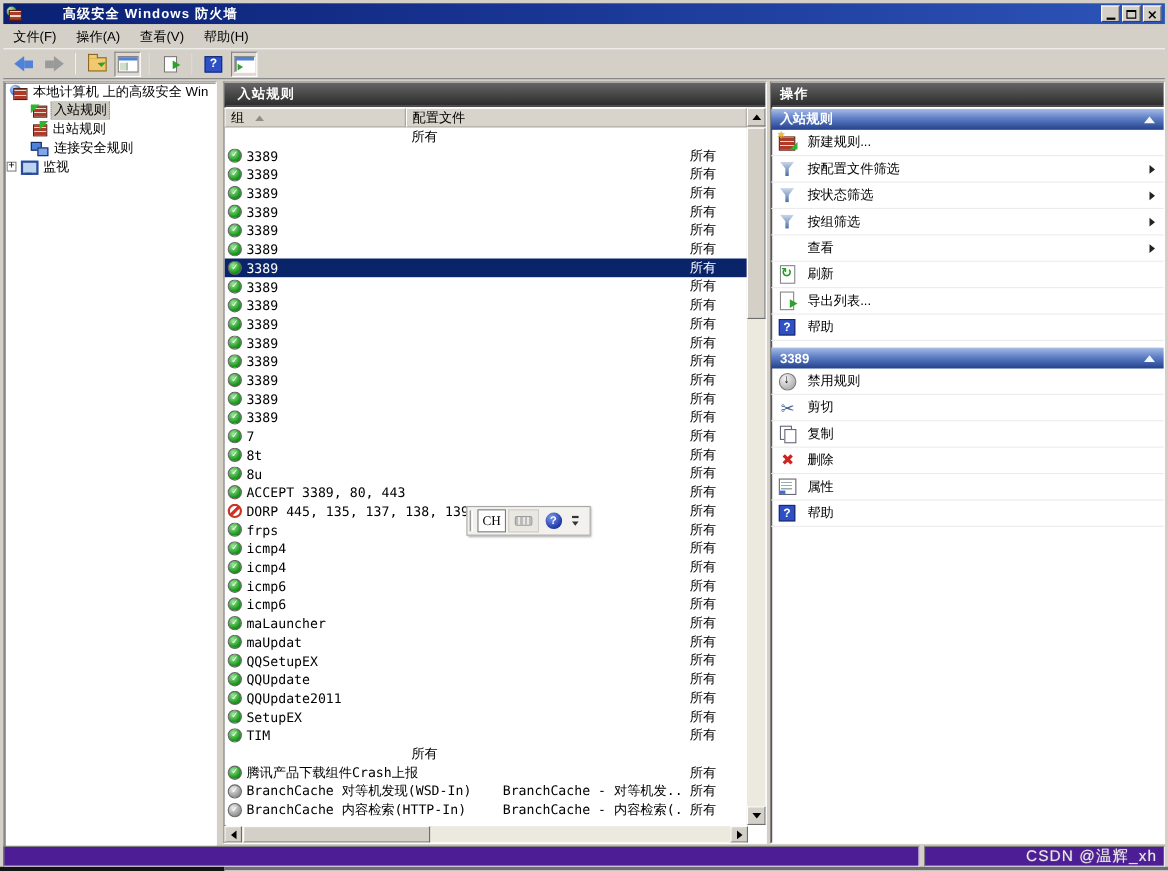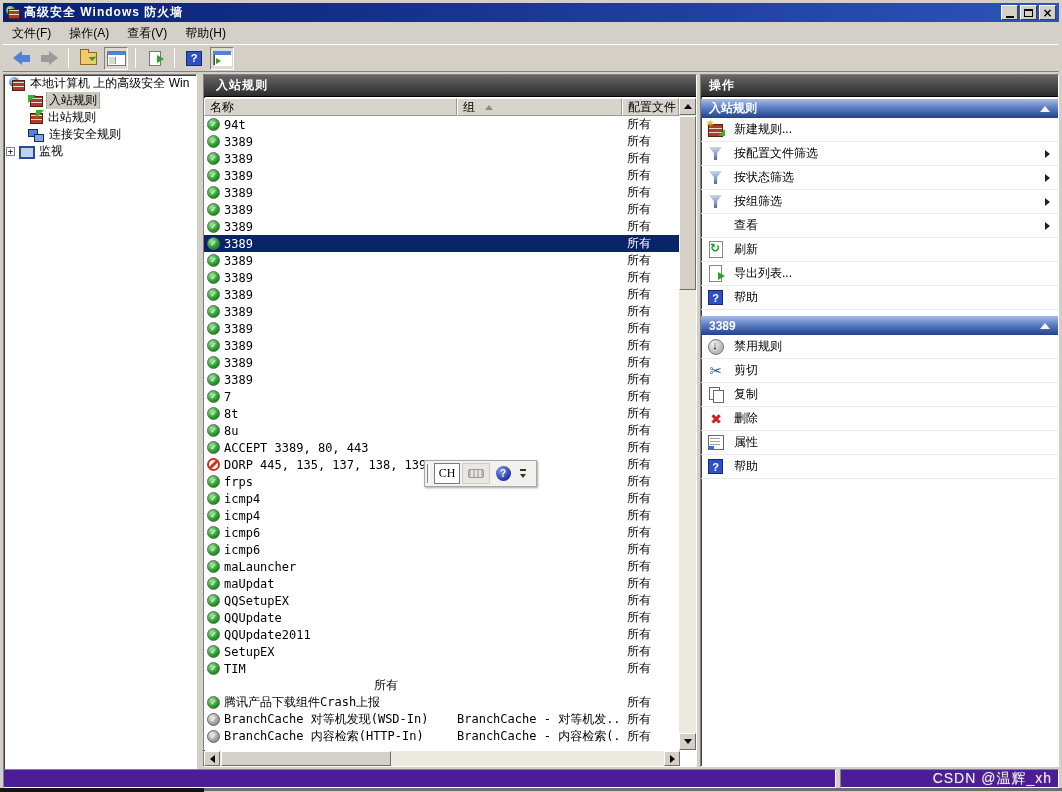--- a/index.html
+++ b/index.html
@@ -1,21 +1,21 @@
 <!DOCTYPE html>
 <html><head>
 <meta charset="utf-8">
 <style>
   * { margin:0; padding:0; box-sizing:border-box; }
   html,body { width:1062px; height:792px; }
   body { position:relative; background:#d4d0c8; font-family:"Liberation Sans","DejaVu Sans",sans-serif; font-size:12px; color:#000; overflow:hidden; }
 
   
   .titlebar { position:absolute; left:3px; top:3px; right:3px; height:19px;
-    background:linear-gradient(90deg,#0a2173,#17328f 40%,#2d54b8); display:flex; align-items:center; padding:0 3px; }
+    background:linear-gradient(90deg,#0a2173,#17328f 40%,#2d54b8); display:flex; align-items:center; padding:0 3px;gap:33px; }
   .title-icon { width:14px; height:13px; position:relative; margin-right:4px; flex:0 0 auto; }
   .title-icon::before { content:""; position:absolute; left:0; top:0; width:9px; height:9px; border-radius:50%;
     background:radial-gradient(circle at 35% 30%,#bfe0a0,#3f8f3f 70%); }
   .title-icon::after { content:""; position:absolute; right:0; bottom:0; width:10px; height:8px;
     background:repeating-linear-gradient(0deg,#b03a28 0 3px,#e8d9c8 3px 4px); border:1px solid #5c1d12; }
   .title-text { color:#fff; font-weight:bold; font-size:12px; letter-spacing:1px; }
   .win-controls { margin-left:auto; display:flex; gap:2px; }
   .winbtn { width:17px; height:15px; background:#d4d0c8; border:1px solid; border-color:#fff #404040 #404040 #fff;
     display:flex; align-items:center; justify-content:center; position:relative; }
   .glyph-min { width:8px; height:2px; background:#000; margin-top:8px; }
@@ -278,37 +278,30 @@
     <span class="hthumb"></span>
     <span class="sbtn rt">
         <span class="tri-rt"></span>
       </span>
   </div>
 </div>
 
 <div class="pane list-pane">
   <div class="pane-title">入站规则</div>
   <div class="lheader">
-    <span class="hcell c-name">
-        <span>名称</span>
-      </span>
     <span class="hcell c-grp">
         <span>组</span>
         <span class="sort-asc"></span>
       </span>
     <span class="hcell c-prof">
         <span>配置文件</span>
       </span>
   </div>
   <div class="list-body">
       <div class="lrow">
-    <span class="cell c1">
-          <span class="st enabled"></span>
-          <span class="nm">94t</span>
-        </span>
     <span class="cell c2"></span>
     <span class="cell c3">所有</span>
   </div>
       <div class="lrow">
     <span class="cell c1">
           <span class="st enabled"></span>
           <span class="nm">3389</span>
         </span>
     <span class="cell c2"></span>
     <span class="cell c3">所有</span>

